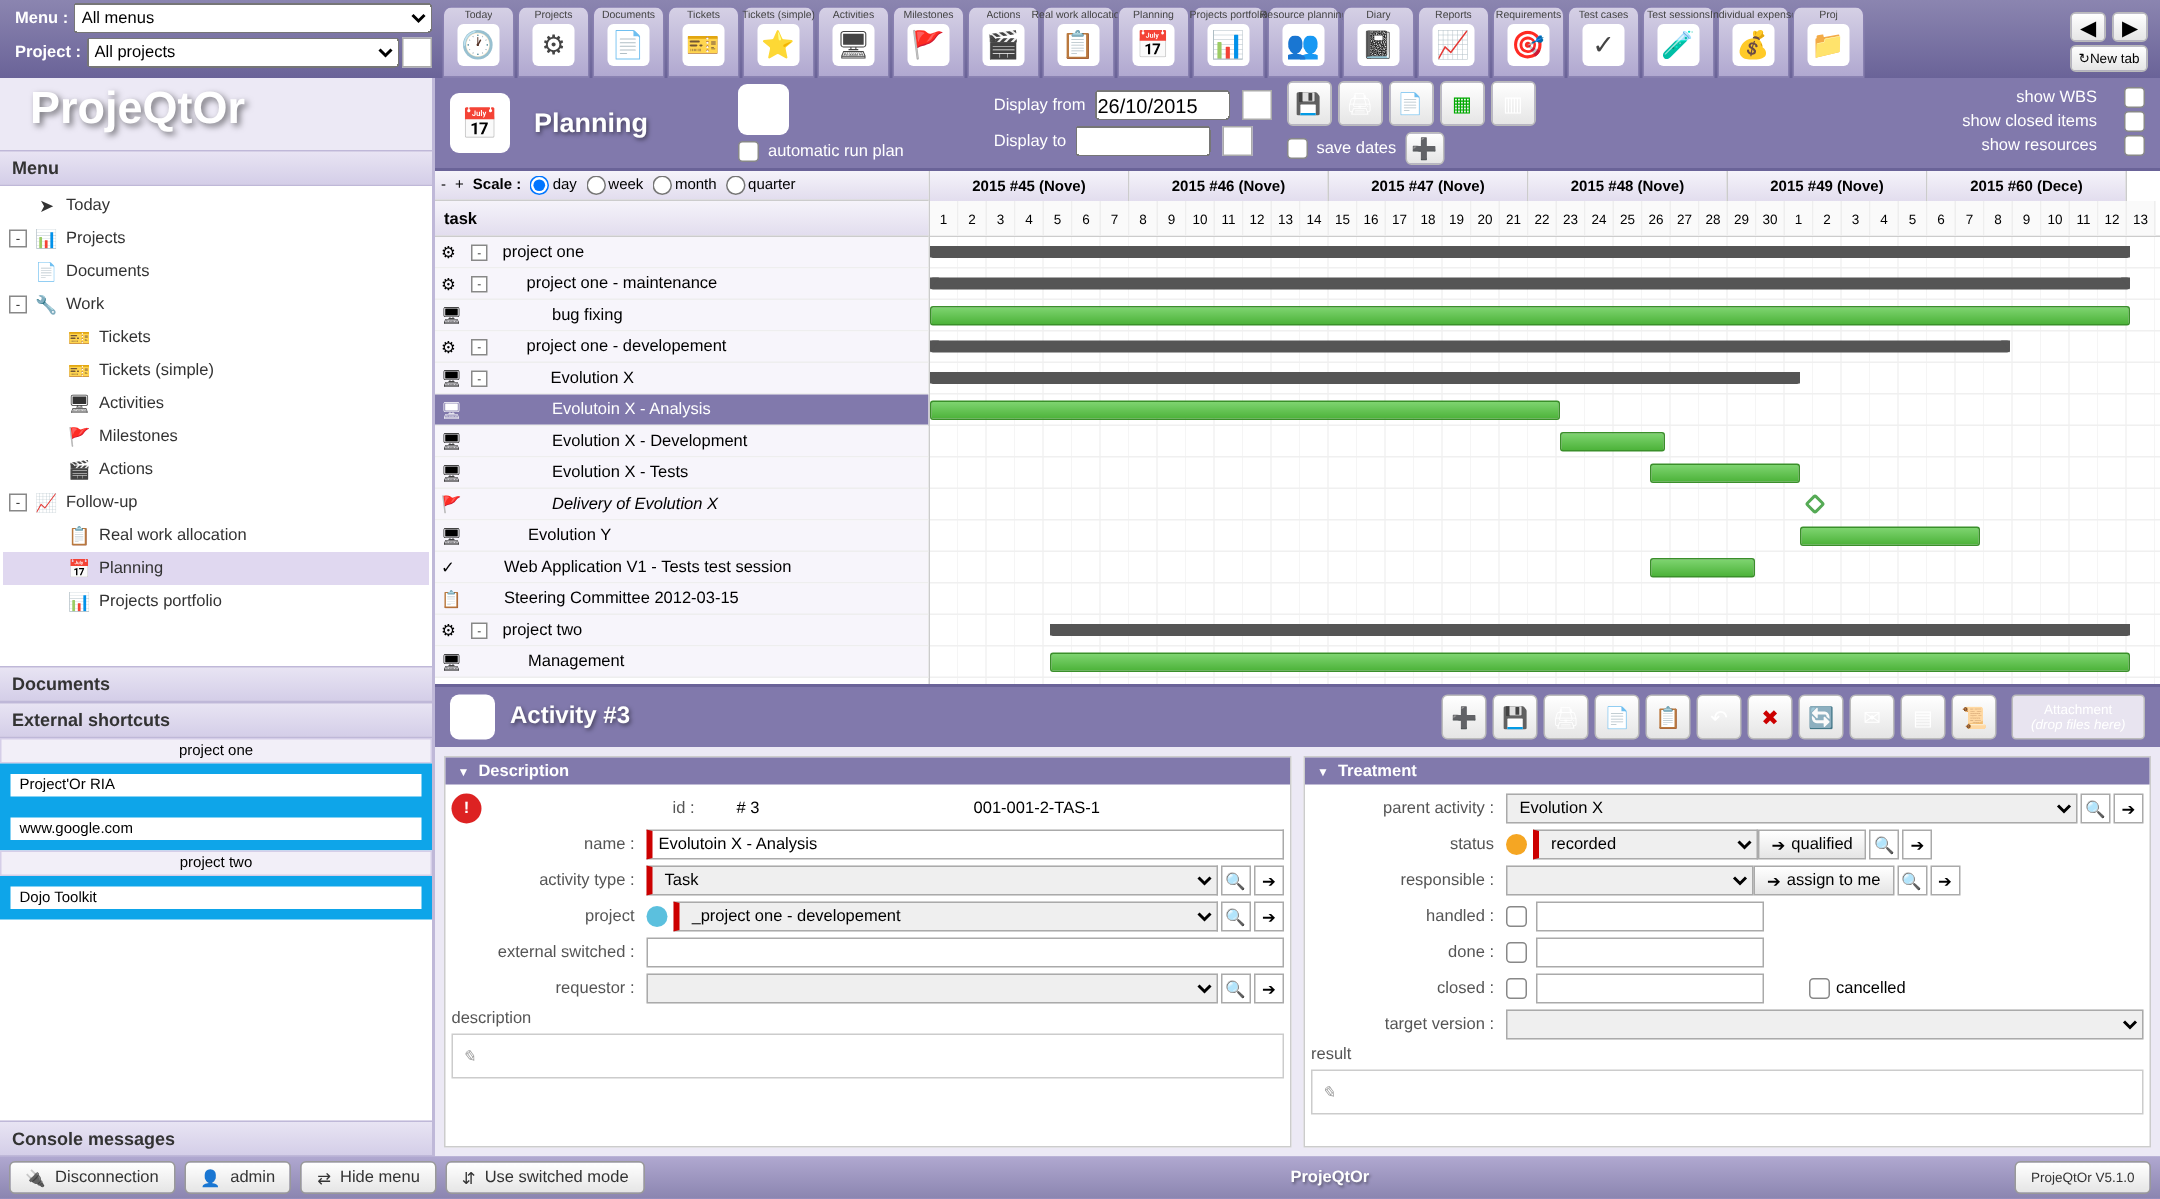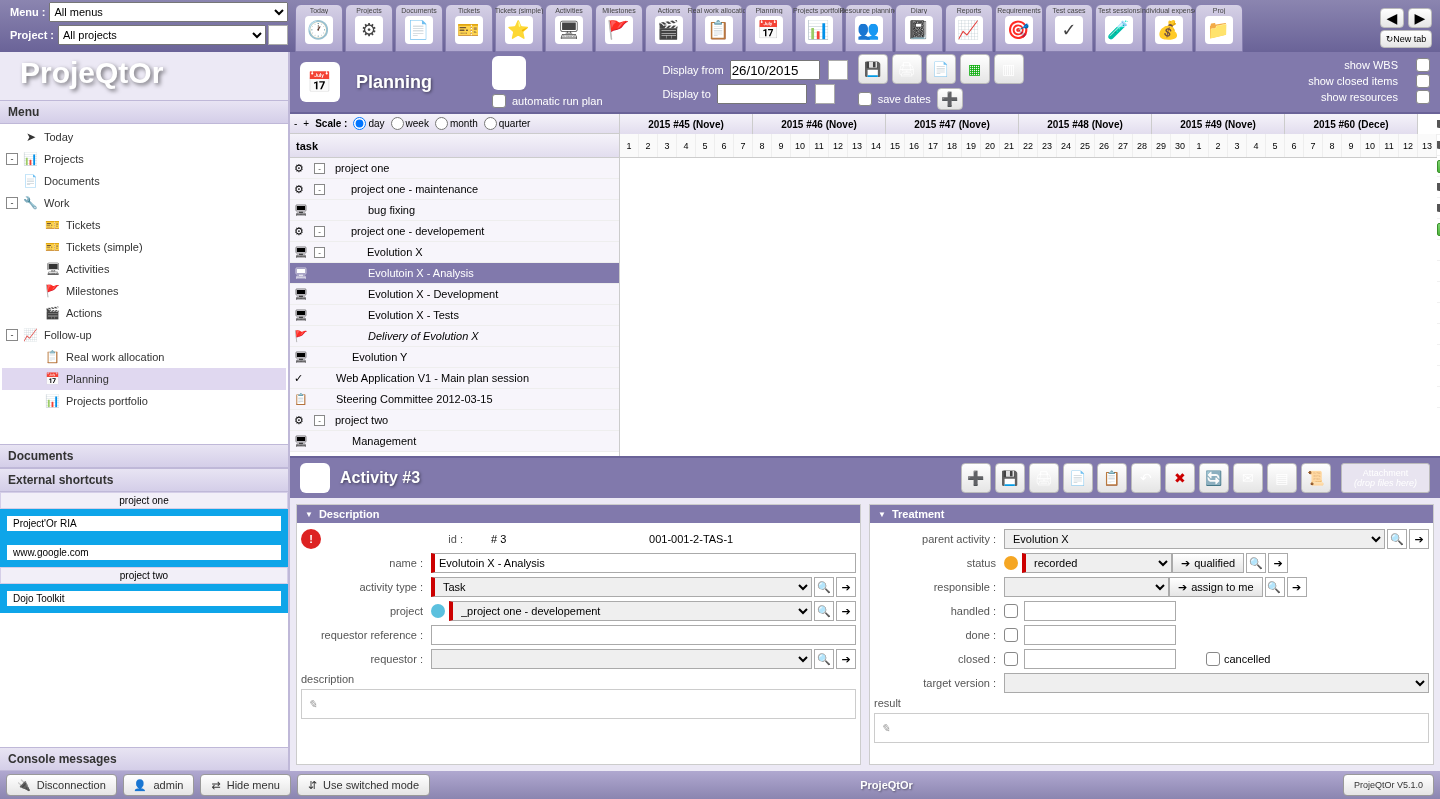--- a/index.html
+++ b/index.html
@@ -37,21 +37,21 @@
 .gantt-area { flex: 1; display: flex; background: #fff; overflow: hidden; min-height: 0; }
 .gantt-left { width: 330px; border-right: 1px solid #ccc; display: flex; flex-direction: column; }
 .scale-bar { background: linear-gradient(#f5f3fa,#e2ddee); height: 20px; display: flex; align-items: center; padding: 0 4px; font-size: 10px; gap: 6px; border-bottom: 1px solid #ccc; }
 .scale-bar label { display: flex; align-items: center; gap: 2px; }
 .task-header { background: linear-gradient(#f5f3fa,#e2ddee); height: 24px; display: flex; align-items: center; padding: 0 6px; font-size: 11px; font-weight: bold; border-bottom: 1px solid #ccc; }
 .task-list { flex: 1; overflow-y: auto; }
 .task-row { display: flex; align-items: center; height: 21px; border-bottom: 1px solid #eee; padding: 0 4px; font-size: 11px; background: #f7f5fb; }
 .task-row.selected { background: #8179ac; color: #fff; }
 .task-row .row-icon { width: 16px; margin-right: 4px; font-size: 11px; }
 .task-row .row-exp { width: 11px; height: 11px; border: 1px solid #888; display: inline-flex; align-items: center; justify-content: center; font-size: 8px; margin-right: 4px; background: #fff; color: #333; }
-.gantt-right { flex: 1; display: flex; flex-direction: row; overflow: hidden; }
+.gantt-right { flex: 1; display: flex; flex-direction: column; overflow: hidden; }
 .gantt-timeline-hdr { height: 44px; border-bottom: 1px solid #ccc; overflow: hidden; }
 .week-row { display: flex; height: 20px; }
 .week-cell { min-width: 133px; border-right: 1px solid #ccc; background: linear-gradient(#f5f3fa,#e2ddee); font-size: 10px; font-weight: bold; display: flex; align-items: center; justify-content: center; }
 .day-row { display: flex; height: 24px; }
 .day-cell { min-width: 19px; border-right: 1px solid #eee; background: #fafafa; font-size: 9px; display: flex; align-items: center; justify-content: center; }
 .gantt-chart { flex: 1; position: relative; overflow: auto; background: repeating-linear-gradient(90deg, #fff, #fff 18px, #f5f5f5 18px, #f5f5f5 19px); }
 .gantt-bar-row { height: 21px; border-bottom: 1px solid #f0f0f0; position: relative; }
 .gbar { position: absolute; height: 13px; top: 4px; border-radius: 2px; }
 .gbar.summary { background: #555; height: 8px; top: 6px; }
 .gbar.summary::before, .gbar.summary::after { content:''; position: absolute; top: 0; width: 0; height: 0; border-top: 8px solid #555; }
@@ -383,21 +383,21 @@
           <div class="task-row">
             <span class="row-icon">🚩</span>
             <span style="padding-left:54px;font-style:italic;">Delivery of Evolution X</span>
           </div>
           <div class="task-row">
             <span class="row-icon">🖥</span>
             <span style="padding-left:38px;">Evolution Y</span>
           </div>
           <div class="task-row">
             <span class="row-icon">✓</span>
-            <span style="padding-left:22px;">Web Application V1 - Main plan session</span>
+            <span style="padding-left:22px;">Web Application V1 - Tests test session</span>
           </div>
           <div class="task-row">
             <span class="row-icon">📋</span>
             <span style="padding-left:22px;">Steering Committee 2012-03-15</span>
           </div>
           <div class="task-row">
             <span class="row-icon">⚙</span>
             <span class="row-exp">-</span>
             <span style="padding-left:6px;">project two</span>
           </div>
@@ -551,21 +551,21 @@
             <span class="icon-btn-sm">➔</span>
           </div>
         <div class="form-row">
             <span class="flabel">project</span>
             <span class="status-dot" style="background:#5bc0de;"></span>
             <select class="red-border"><option>_project one - developement</option></select>
             <span class="icon-btn-sm">🔍</span>
             <span class="icon-btn-sm">➔</span>
           </div>
         <div class="form-row">
-            <span class="flabel">requestor reference :</span>
+            <span class="flabel">external switched :</span>
             <input type="text" style="">
           </div>
         <div class="form-row">
             <span class="flabel">requestor :</span>
             <select><option></option></select>
             <span class="icon-btn-sm">🔍</span>
             <span class="icon-btn-sm">➔</span>
           </div>
         <div style="font-size:11px;color:#555;">description</div>
         <div class="detail-rich">✎</div>

